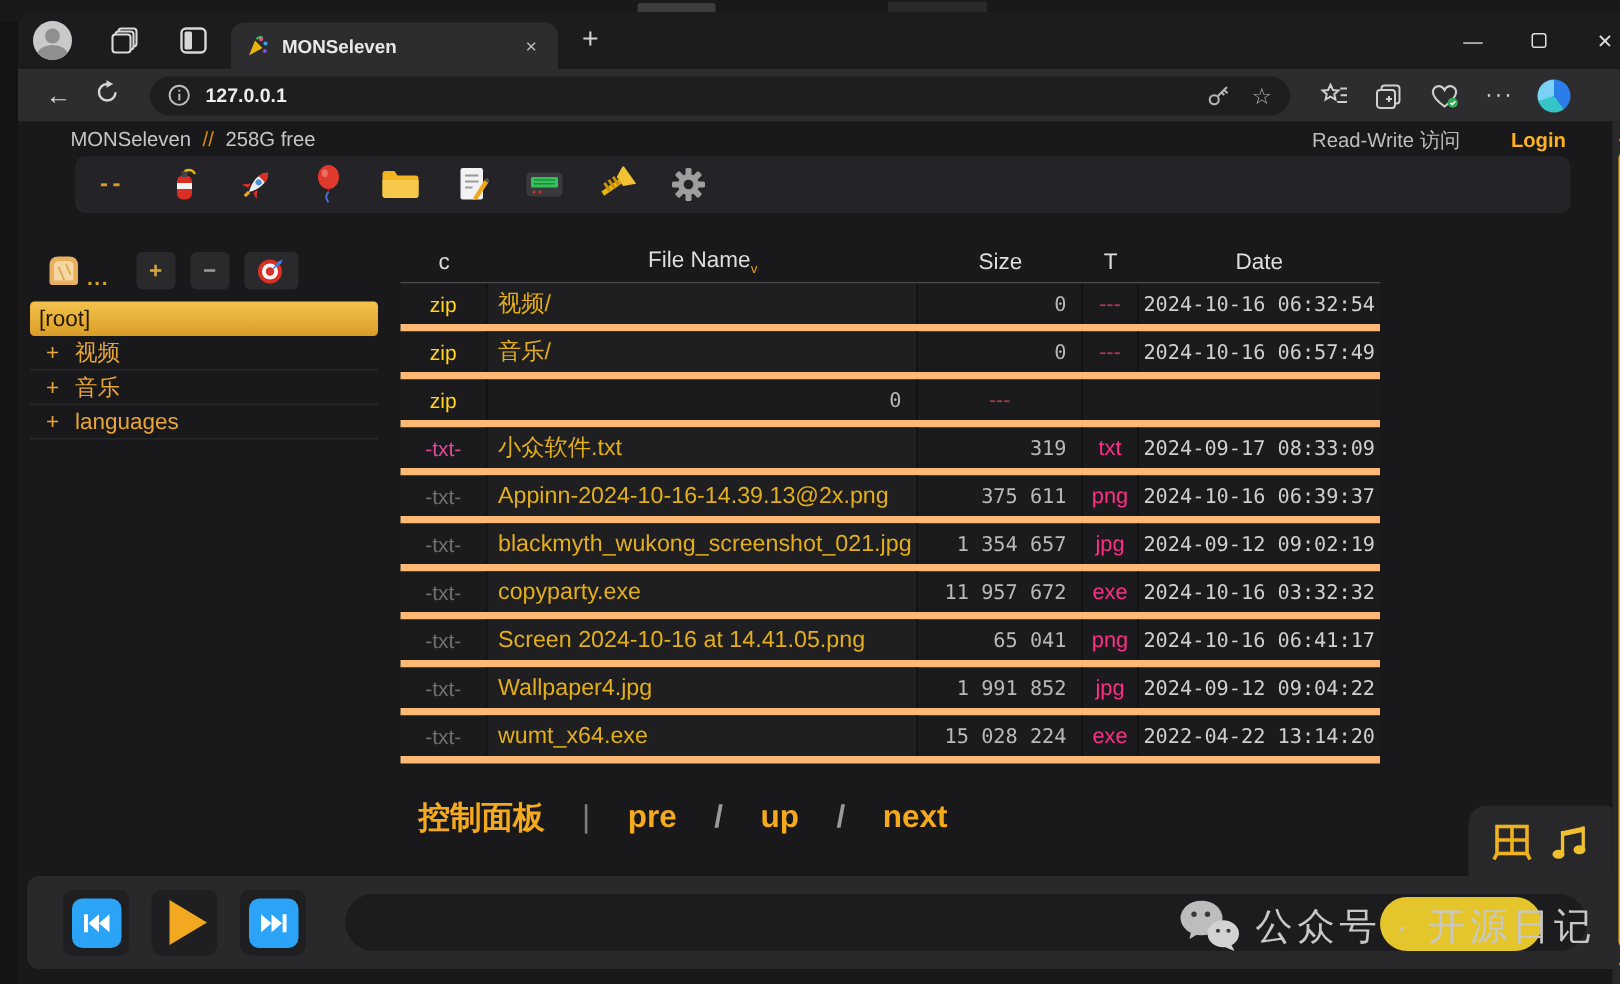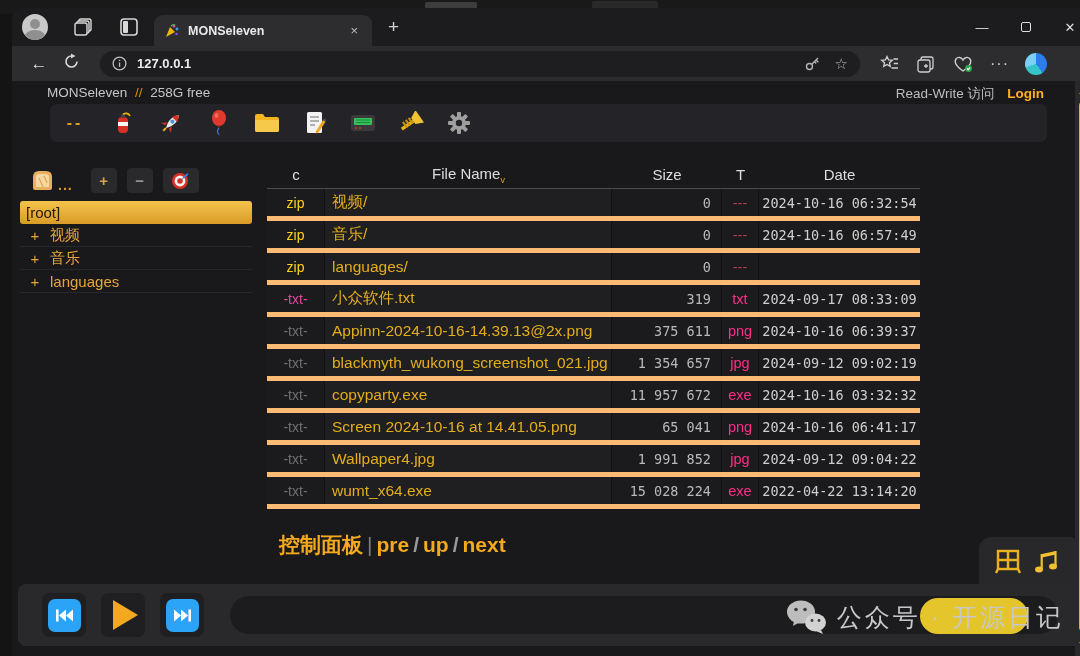--- a/index.html
+++ b/index.html
@@ -37,21 +37,21 @@
   .url { color:#ececec; font-size:13px; font-weight:bold; margin-left:10px; flex:1; }
   .nav-right { display:flex; align-items:center; gap:16px; margin-left:4px; }
   .dots3 { color:#d0d0d0; font-size:16px; letter-spacing:1px; }
   .copilot { width:22px; height:22px; border-radius:50%; background:conic-gradient(#2b7de9 0 40%, #35c4c8 40% 70%, #7ad0f5 70% 100%); }
 
   
   .page { position:relative; height:575px; background:#19191b; overflow:hidden; }
   .page-header { position:absolute; top:4px; left:35px; right:48px; display:flex; justify-content:space-between; font-size:13.5px; }
   .bc-site, .bc-free { color:#c6c6c6; }
   .bc-sep { color:#d98f00; margin:0 4px; }
-  .access-label { color:#bdbdbd; margin-right:9px; }
+  .access-label { color:#bdbdbd; margin-right:30px; }
   .access-login { color:#ffb21e; font-weight:bold; }
 
   
   .emoji-bar { position:absolute; top:23px; left:38px; width:997px; height:38px; background:#242428; border-radius:7px; display:flex; align-items:center; padding-left:12px; gap:22px; }
   .dashes { color:#d89c1e; font-weight:bold; font-size:16px; letter-spacing:3px; width:26px; text-align:center; }
   .ebtn { width:26px; height:26px; display:flex; align-items:center; justify-content:center; }
 
   
   .sidebar { position:absolute; top:80px; left:8px; width:232px; }
   .tree-tools { height:38px; display:flex; align-items:center; gap:10px; }
@@ -80,21 +80,21 @@
   .c-c.txtpink a { color:#e0489b; }
   .c-name { background:#1f1f21; padding-left:7px; border-right:1px solid #101012; }
   .c-name a { color:#e3ae1b; font-size:15.5px; text-decoration:none;text-align:center; }
   .c-size { justify-content:flex-end; padding-right:10px; font-family:"DejaVu Sans Mono",monospace; font-size:13.5px; color:#b9b9b9; border-right:1px solid #101012; }
   .c-type { justify-content:center; font-size:14.5px; border-right:1px solid #101012; }
   .c-type .dim { color:#b03a56; }
   .c-type .ext { color:#ff2f87; }
   .c-date { justify-content:center; font-family:"DejaVu Sans Mono",monospace; font-size:13.5px; color:#cfcfcf; }
 
   
-  .bottomnav { margin-top:22px; display:flex; align-items:center; gap:4px; font-size:21px; font-weight:bold; padding-left:12px; }
+  .bottomnav { margin-top:22px; display:flex; align-items:center; gap:25px; font-size:21px; font-weight:bold; padding-left:12px; }
   .bn-panel { color:#f5a91c; }
   .bn-bar { color:#7e7e7e; font-weight:400; }
   .bn-link { color:#f5a91c; }
   .bn-slash { color:#9a9a9a; }
 
   
   .minipanel { position:absolute; right:17px; bottom:70px; width:96px; height:49px; background:#28282b; border-radius:12px 4px 0 0; display:flex; align-items:center; justify-content:center; gap:12px; }
 
   
   .playerbar { position:absolute; left:6px; right:6px; bottom:10px; height:62px; background:#29292c; border-radius:8px; display:flex; align-items:center; }
@@ -373,23 +373,20 @@
     <div class="td c-type">
                   <span class="dim">---</span>
                 </div>
     <div class="td c-date">2024-10-16 06:57:49</div>
   </div>
 
   <div class="trow">
     <div class="td c-c zip">
                   <a href="#">zip</a>
                 </div>
-    <div class="td c-name">
-                  <a href="#">languages/</a>
-                </div>
     <div class="td c-size">0</div>
     <div class="td c-type">
                   <span class="dim">---</span>
                 </div>
   </div>
 
   <div class="trow">
     <div class="td c-c txtpink">
                   <a href="#">-txt-</a>
                 </div>

